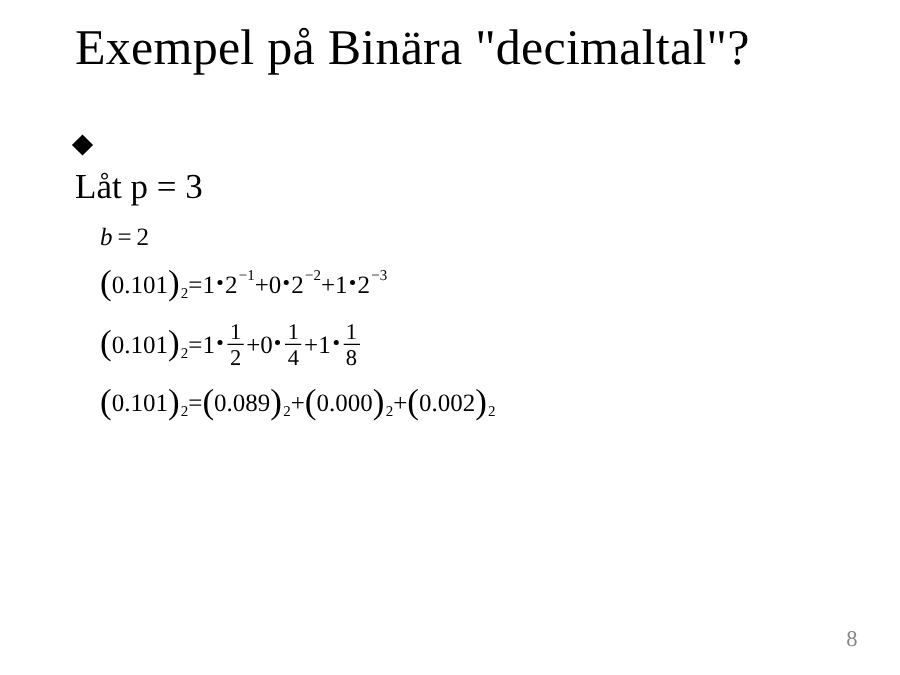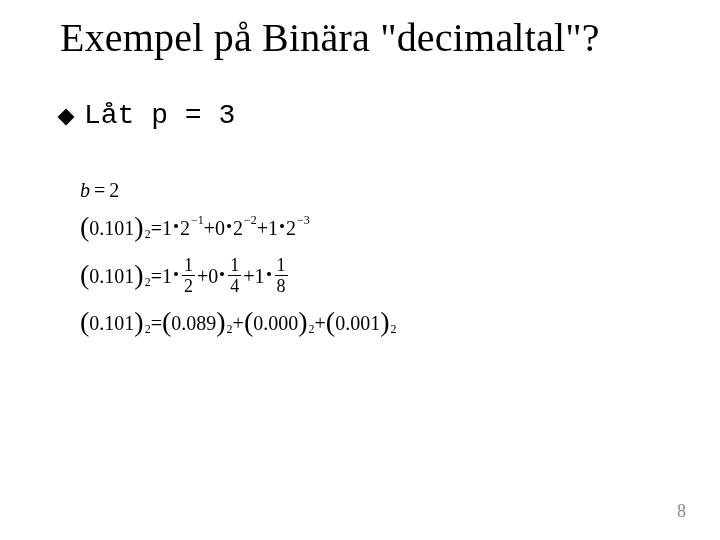--- a/index.html
+++ b/index.html
@@ -30,25 +30,24 @@
     white-space: nowrap;
   }
   .body {
     position: absolute;
     top: 100px;
     left: 60px;
     right: 60px;
   }
   .bullet-row {
     display: flex;
-    flex-direction: row;
+    flex-direction: column;
     align-items: baseline;
     gap: 12px;
     font-size: 28px;
-    font-family: Liberation Mono, monospace;
   }
   .diamond {
     width: 12px;
     height: 12px;
     background: #000;
     transform: rotate(45deg);
     margin-top: 10px;
     flex: 0 0 12px;
   }
   .math-block {
@@ -217,21 +216,21 @@
       <span class="rm">0.089</span>
       <span class="paren">)</span>
       <span class="sub">2</span>
       <span class="rm">+</span>
       <span class="paren">(</span>
       <span class="rm">0.000</span>
       <span class="paren">)</span>
       <span class="sub">2</span>
       <span class="rm">+</span>
       <span class="paren">(</span>
-      <span class="rm">0.001</span>
+      <span class="rm">0.002</span>
       <span class="paren">)</span>
       <span class="sub">2</span>
     </div>
 
   </div>
 
   <div class="page-num">8</div>
 
 </div>
 

